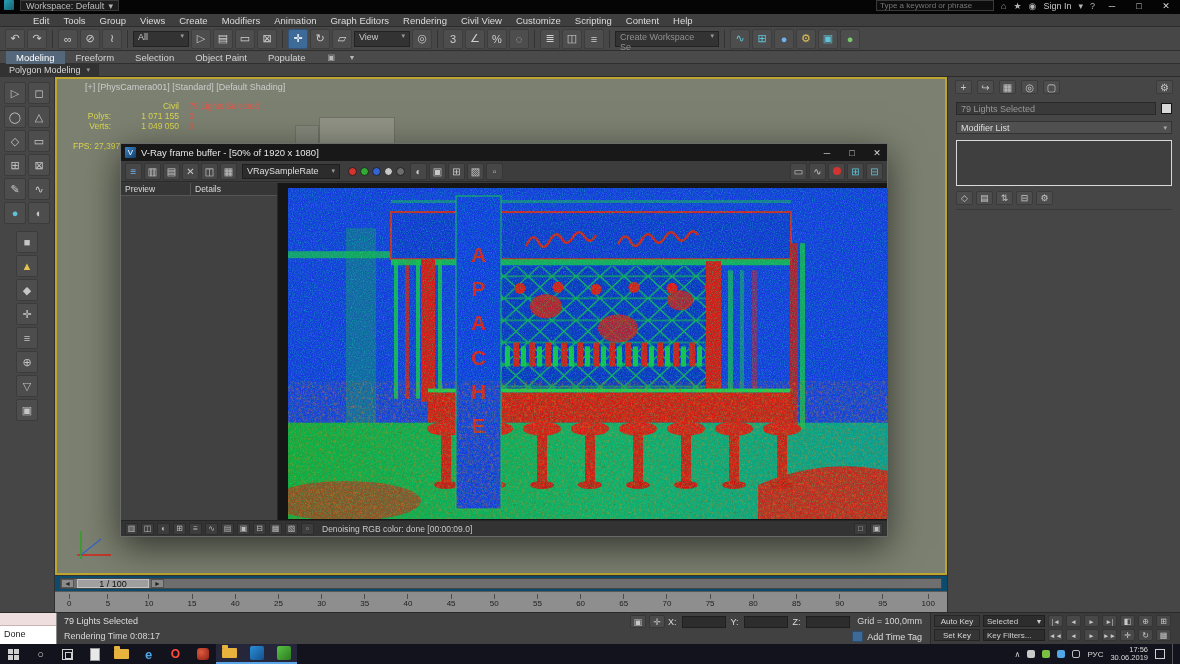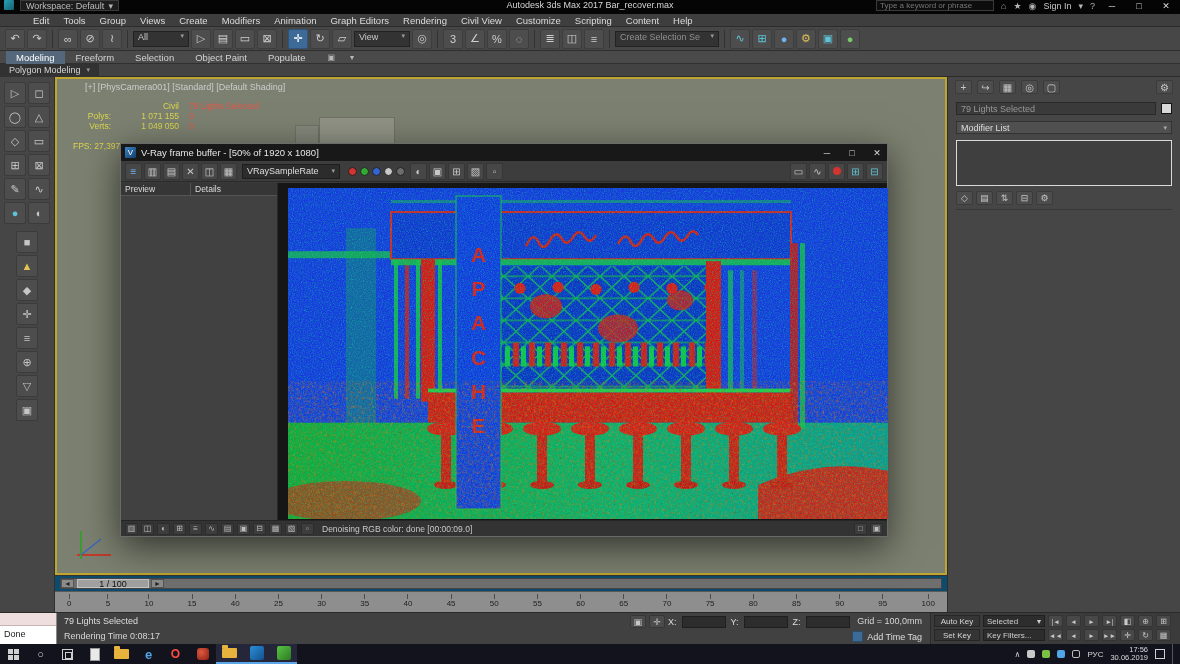--- a/index.html
+++ b/index.html
@@ -215,21 +215,20 @@
 <body>
 
 <div id="stage">
 
   <div class="titlebar">
     <span class="applogo"></span>
     <span class="wschip">
       <span>Workspace: Default</span>
       <span class="tbi">▾</span>
     </span>
-    <span class="tb-title">Autodesk 3ds Max 2017   Bar_recover.max</span>
     <span class="tb-right">
       <input placeholder="Type a keyword or phrase" style="">
       <span class="tbi">⌂</span>
       <span class="tbi">★</span>
       <span class="tbi">◉</span>
       <span>Sign In</span>
       <span class="tbi">▾</span>
       <span class="tbi">?</span>
       <span class="winbtn">─</span>
       <span class="winbtn">□</span>
@@ -283,21 +282,21 @@
     <span class="ti">3</span>
     <span class="ti">∠</span>
     <span class="ti">%</span>
     <span class="ti">◌</span>
     <i class="tsep"></i>
     <span class="ti">≣</span>
     <span class="ti">◫</span>
     <span class="ti">≡</span>
     <i class="tsep"></i>
     <div class="tcombo w100">
-      <span class="ph">Create Selection Se</span>
+      <span class="ph">Create Workspace Se</span>
       <span class="dd">▾</span>
     </div>
     <i class="tsep"></i>
     <span class="ti c-teal">∿</span>
     <span class="ti c-teal">⊞</span>
     <span class="ti c-blue">●</span>
     <span class="ti c-gold">⚙</span>
     <span class="ti c-teal">▣</span>
     <span class="ti c-green">●</span>
   </div>

